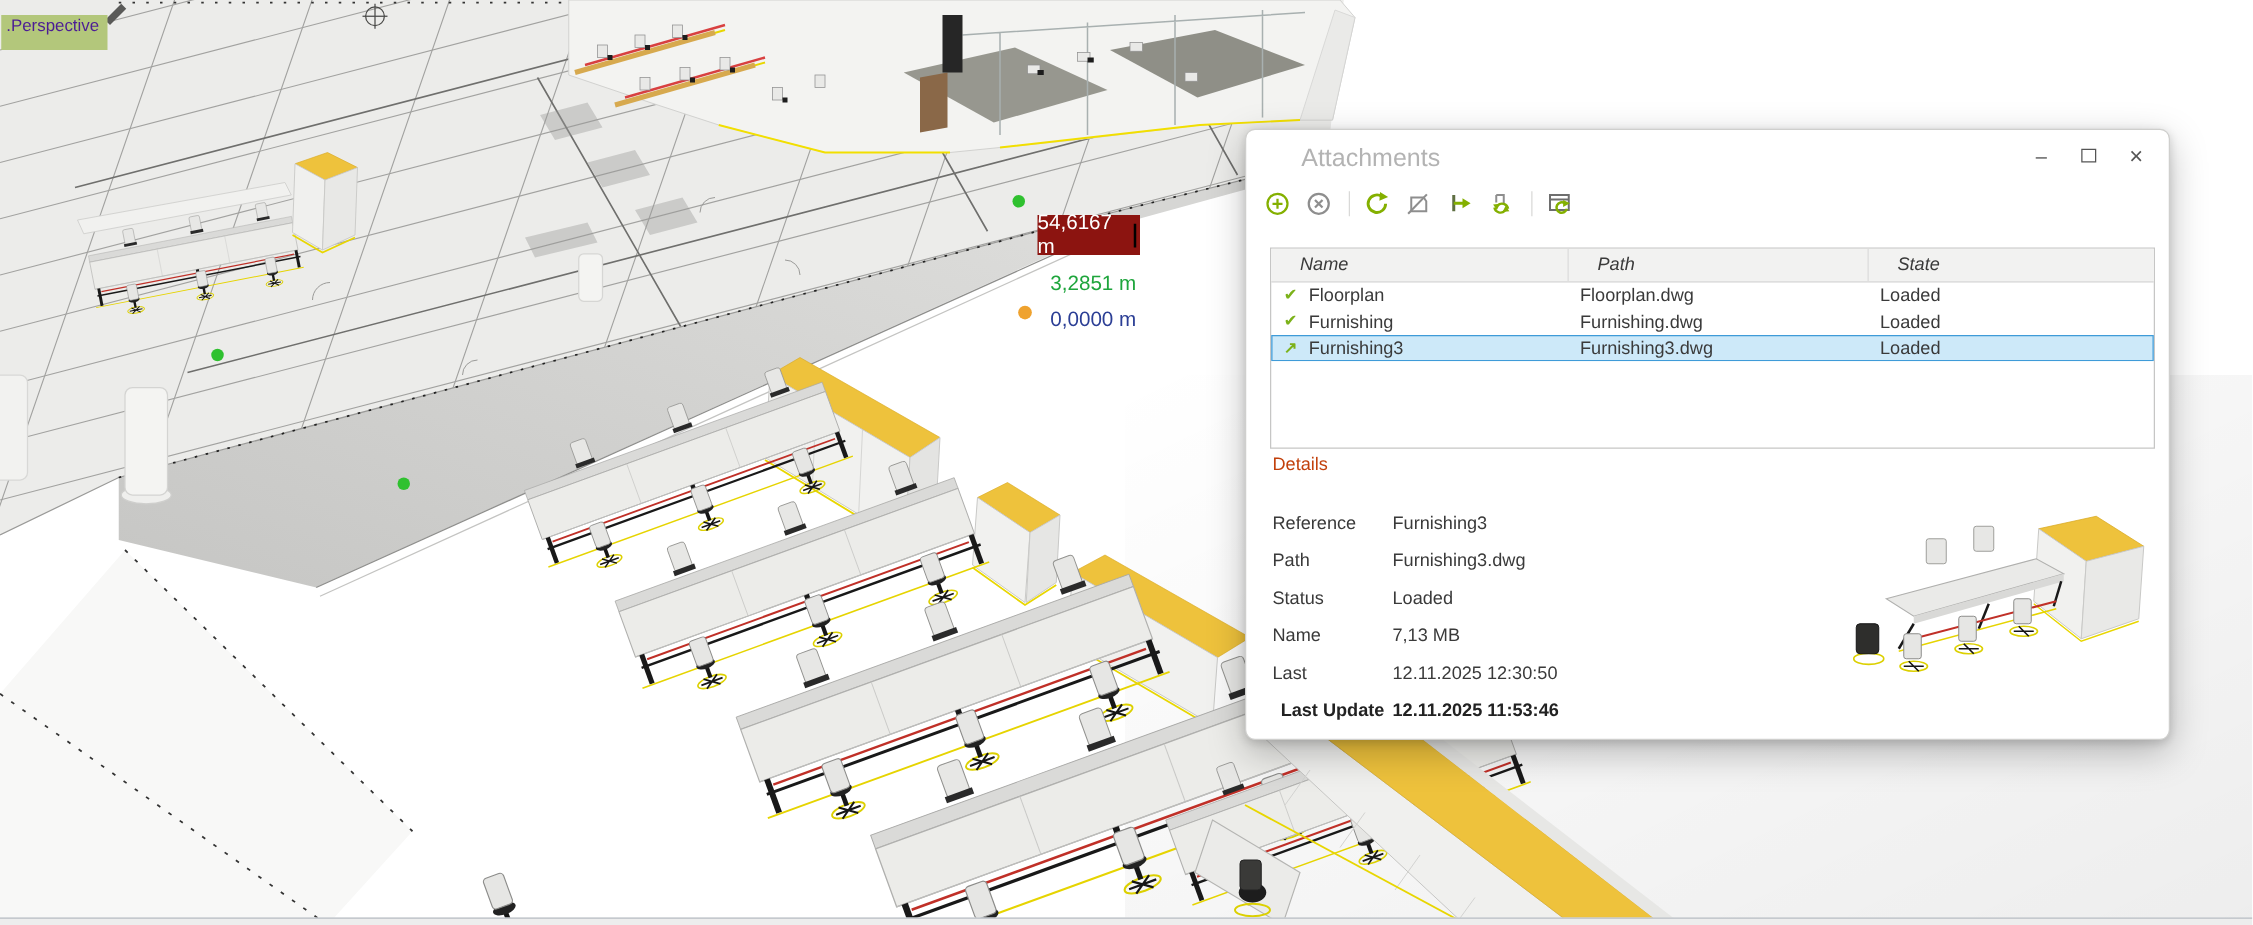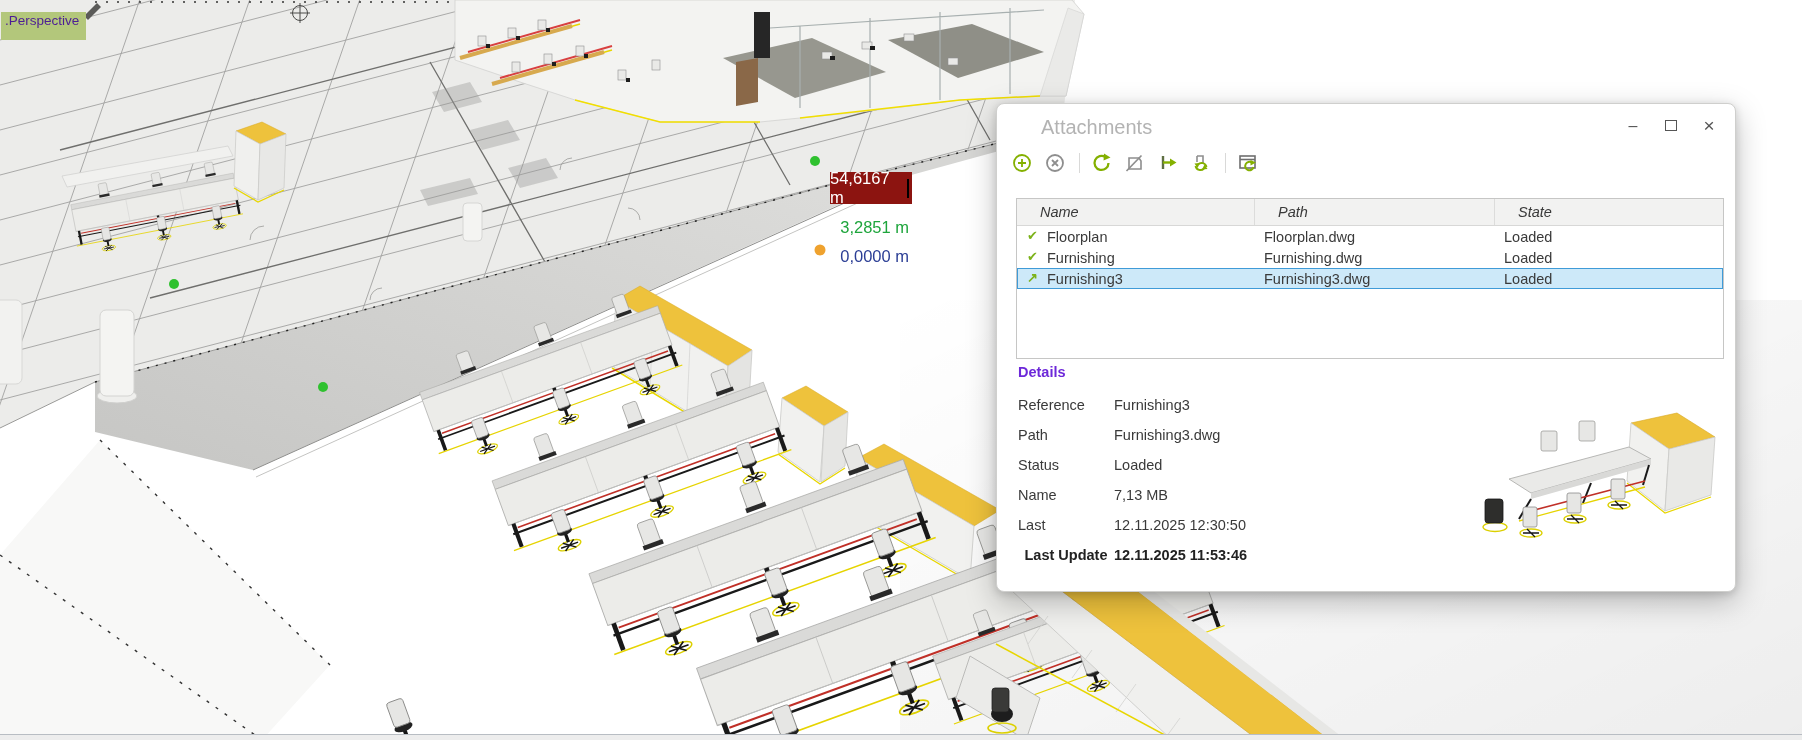--- a/index.html
+++ b/index.html
@@ -37,21 +37,21 @@
   .tr{display:flex;height:21px;align-items:center;}
   .tr.selected{background:#cde9f9;box-shadow:inset 0 0 0 1px #3f9bd8;}
   .td{padding-left:9px;box-sizing:border-box;display:flex;align-items:flex-start;}
   .td-name{padding-left:7px;gap:6px;}
   .row-icon{width:17px;text-align:center;font-size:13px;line-height:13px;}
   .row-icon[data-icon="check-green"]::before{content:"\2714";color:#7cb21a;}
   .row-icon[data-icon="arrow-gray"]::before{content:"\2197";color:#8f8f8f;font-weight:bold;}
   .row-icon[data-icon="arrow-green"]::before{content:"\2197";color:#7cb21a;font-weight:bold;}
   
   .details{position:absolute;left:21px;top:260px;font-size:14.5px;color:#3a3a3a;}
-  .d-head{font-weight:bold;color:#6d28d9;margin-bottom:10px;}
+  .d-head{font-weight:normal;color:#c2410c;margin-bottom:24px;}
   .d-row{display:flex;height:30px;align-items:center;}
   .d-label{width:96px;}
   .d-row.bold{font-weight:bold;color:#222;text-align:center;}
   .preview{position:absolute;right:6px;bottom:12px;width:250px;height:178px;}
 </style>
 </head>
 <body>
 
 <div id="screen">
 

